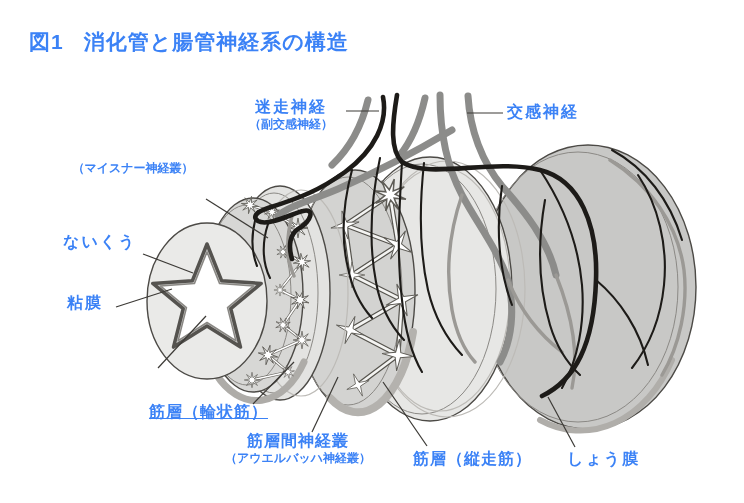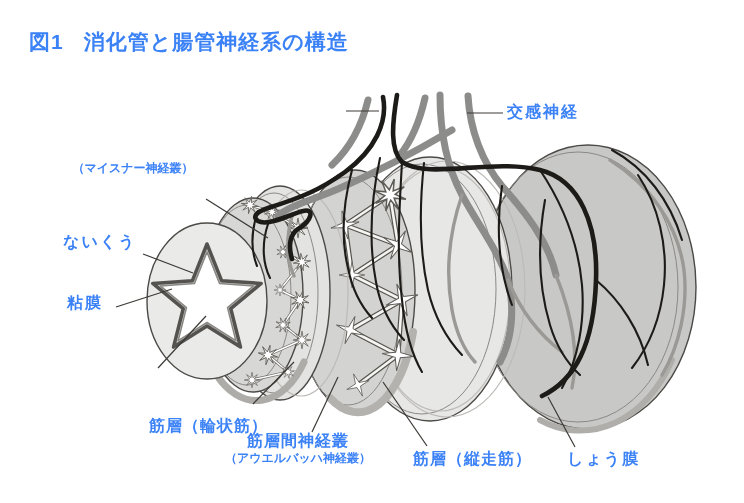--- a/index.html
+++ b/index.html
@@ -158,39 +158,43 @@
       <line class="leader" x1="143" y1="254" x2="193" y2="273"></line>
       <line class="leader" x1="116" y1="307" x2="172" y2="289"></line>
       <line class="leader" x1="158" y1="368" x2="206" y2="316"></line>
       <line class="leader" x1="253" y1="404" x2="294" y2="362"></line>
       <line class="leader" x1="312" y1="432" x2="338" y2="377"></line>
       <line class="leader" x1="427" y1="446" x2="383" y2="382"></line>
       <line class="leader" x1="575" y1="447" x2="548" y2="397"></line>
     </g>
   </svg>
 
+  <div class="lbl ctr" style="left:236px;top:98px;width:110px;">
+    <div class="main">迷走神経</div>
+    <div class="sub">（副交感神経）</div>
+  </div>
 
   <div class="lbl" style="left:507px;top:103px;">
     <div class="main">交感神経</div>
   </div>
 
   <div class="lbl ctr" style="left:58px;top:160px;width:150px;">
     <div class="sub">（マイスナー神経叢）</div>
   </div>
 
   <div class="lbl" style="left:63px;top:233px;">
     <div class="main">ないくう</div>
   </div>
 
   <div class="lbl" style="left:67px;top:294px;">
     <div class="main">粘膜</div>
   </div>
 
 
-  <div class="lbl" style="left:149px;top:417px;">
+  <div class="lbl" style="left:149px;top:403px;text-decoration:underline;">
     <div class="main" style="letter-spacing:1px;">筋層（輪状筋）</div>
   </div>
 
   <div class="lbl ctr" style="left:212px;top:432px;width:172px;">
     <div class="main" style="letter-spacing:1px;">筋層間神経叢</div>
     <div class="sub">（アウエルバッハ神経叢）</div>
   </div>
 
   <div class="lbl" style="left:413px;top:450px;">
     <div class="main" style="letter-spacing:1px;">筋層（縦走筋）</div>

